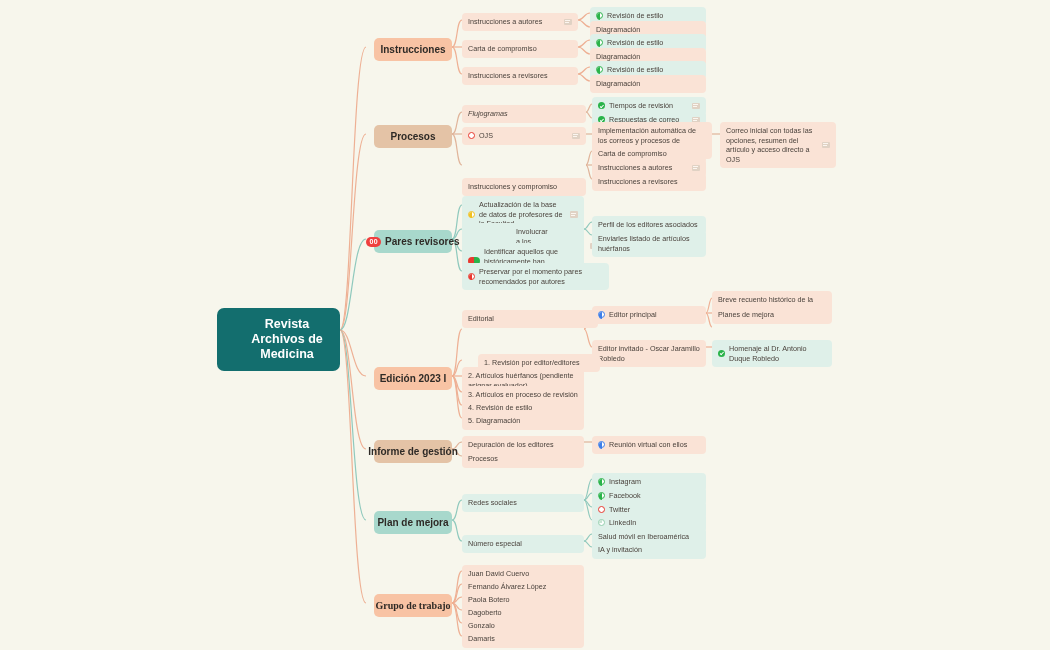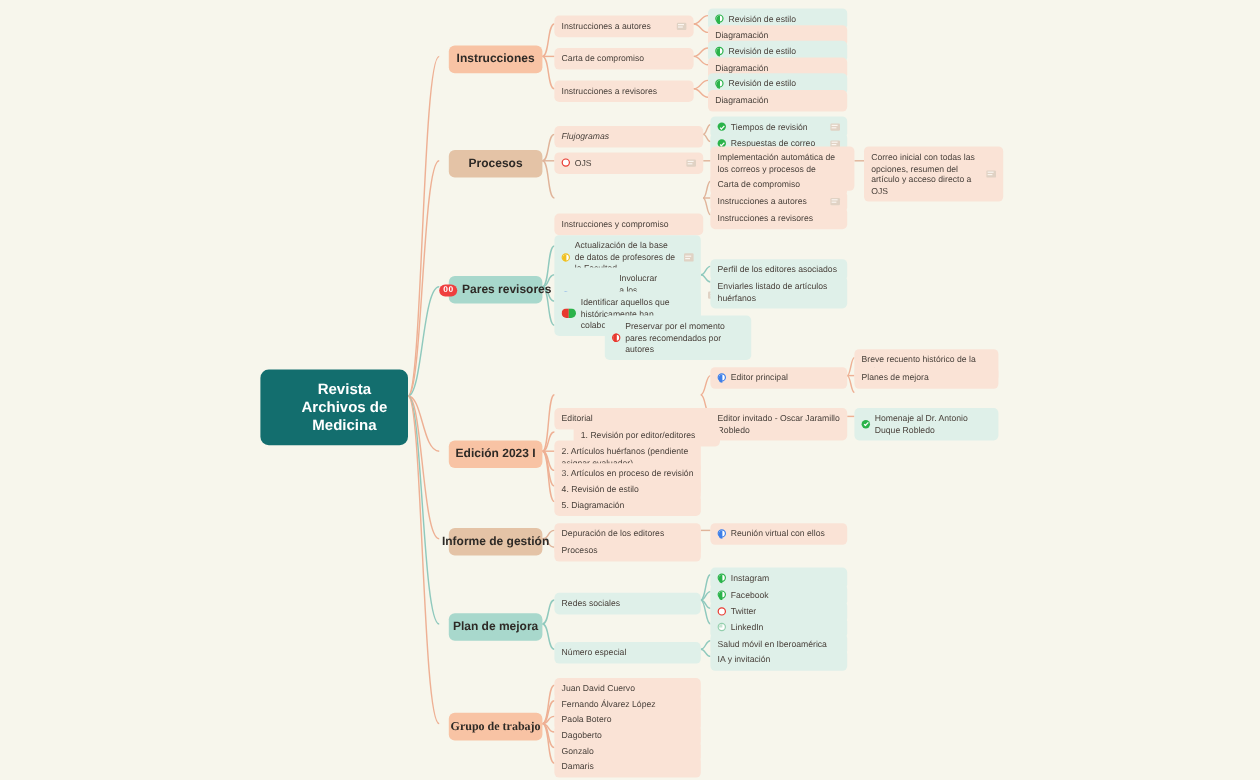--- a/index.html
+++ b/index.html
@@ -336,28 +336,28 @@
   </div>
   <div class="node leaf mint" style="left:462px; top:243px; width:122px;">
     <span class="lead">
         <span class="split">
           <i class="r"></i>
           <i class="g"></i>
         </span>
       </span>
     <span class="txt">Identificar aquellos que históricamente han colaborado</span>
   </div>
-  <div class="node leaf mint" style="left:462px; top:263px; width:122px;margin-left:42px;">
+  <div class="node leaf mint" style="left:462px; top:263px; width:147px;">
     <span class="lead">
         <i class="pie redpie"></i>
       </span>
     <span class="txt">Preservar por el momento pares recomendados por autores</span>
   </div>
 
-  <div class="node leaf peach" style="left:462px; top:340px; width:136px;">
+  <div class="node leaf peach" style="left:462px; top:310px; width:136px;">
     <span class="txt">Editorial</span>
   </div>
   <div class="node leaf peach" style="left:592px; top:306px; width:114px;">
     <span class="lead">
         <i class="pie blue"></i>
       </span>
     <span class="txt">Editor principal</span>
   </div>
   <div class="node leaf peach" style="left:712px; top:291px; width:120px;">
     <span class="txt">Breve recuento histórico de la revista</span>

